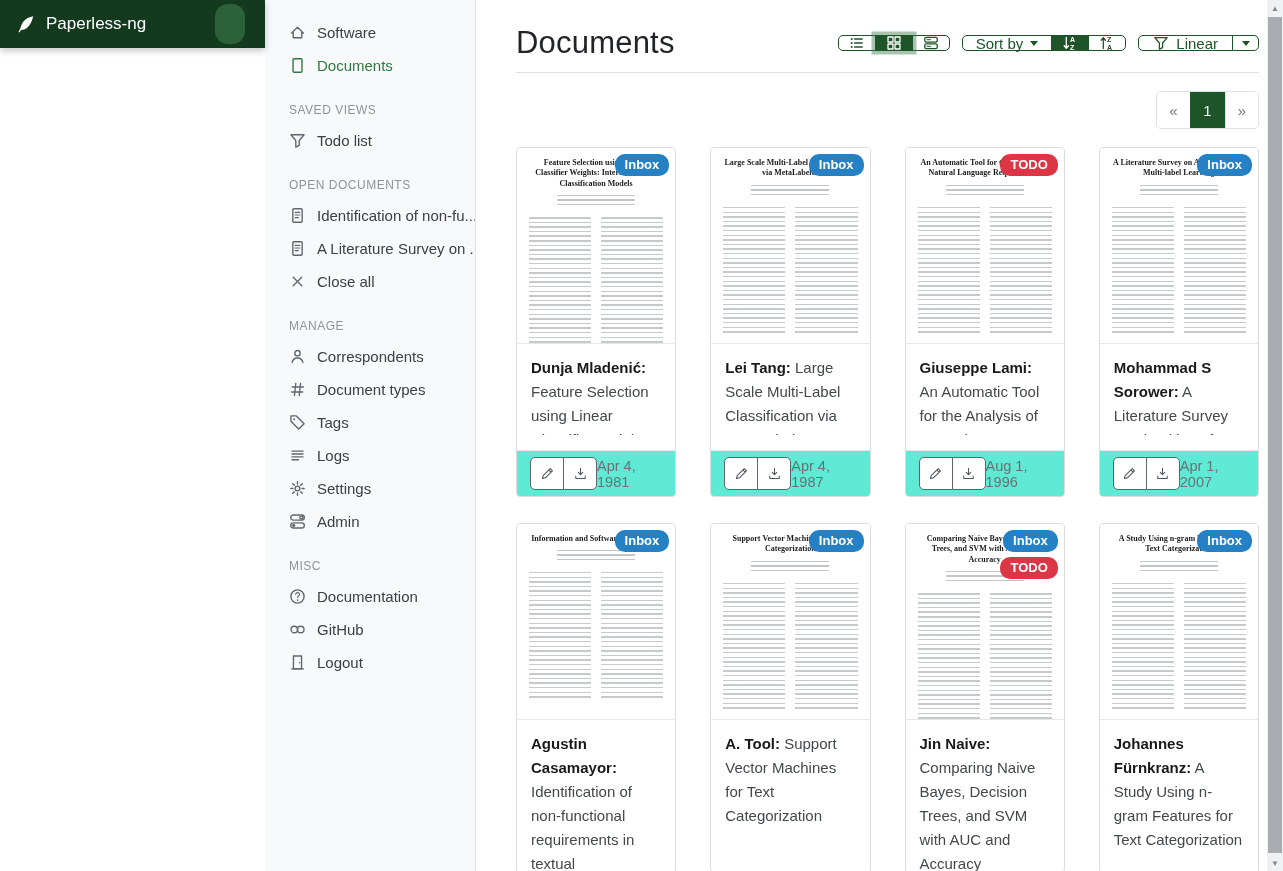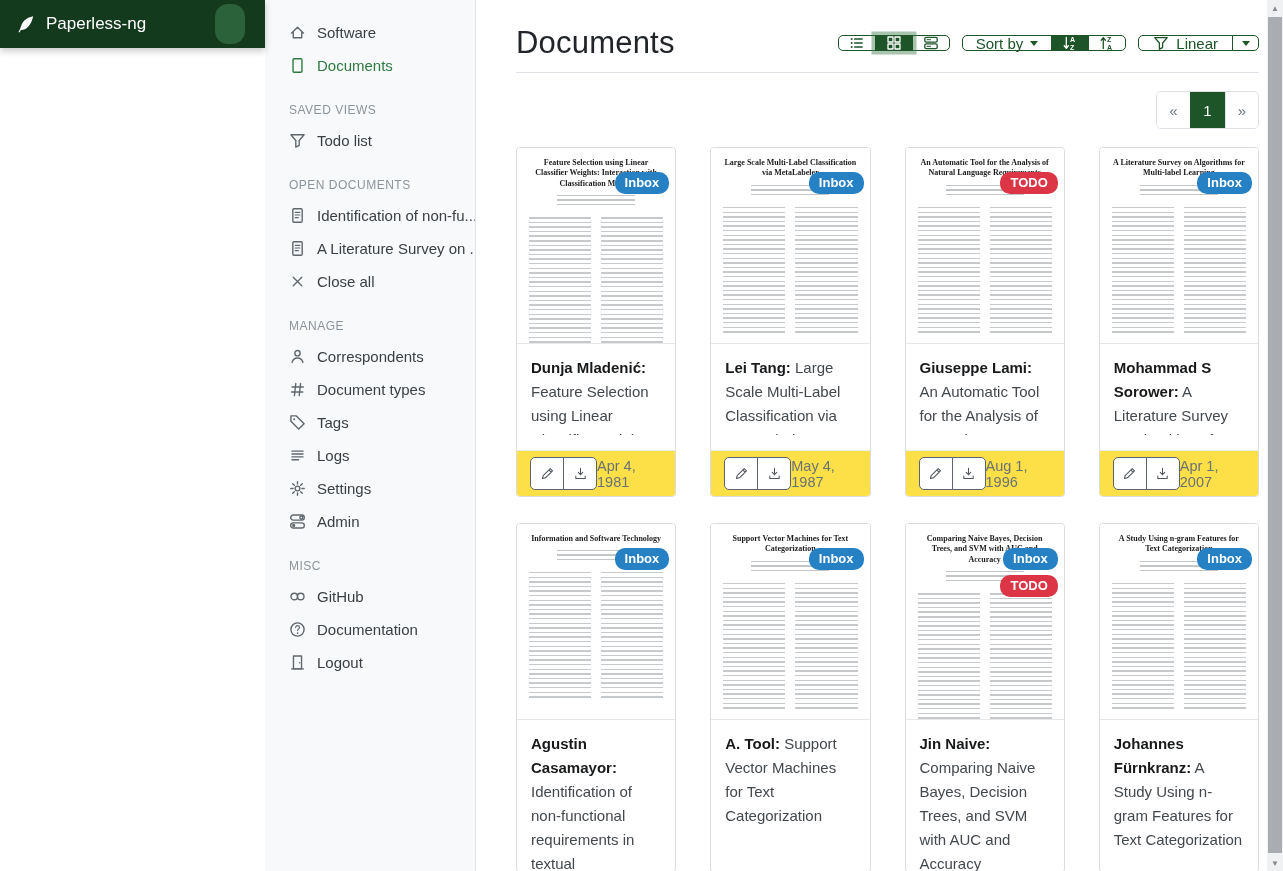--- a/index.html
+++ b/index.html
@@ -61,27 +61,27 @@
   .card { height:350px; border:1px solid #d9dde0; border-radius:4px; background:#fff; display:flex;
     flex-direction:column; position:relative; overflow:hidden; }
   .thumb { height:196px; flex:0 0 196px; border-bottom:1px solid #e5e7e9; padding:10px 12px; overflow:hidden; cursor:pointer; background:#fff; }
   .thumb-title { font-size:8px; font-weight:bold; color:#1c1c1c; text-align:center; line-height:1.3;
     font-family:"Liberation Serif", serif; }
   .thumb-meta { width:58%; margin:6px auto 0; height:13px;
     background:repeating-linear-gradient(to bottom, #c2c6ca 0 1.5px, transparent 1.5px 4.5px); }
   .thumb-cols { display:flex; gap:10px; margin-top:9px; }
   .thumb-col { flex:1; height:128px;
     background:repeating-linear-gradient(to bottom, #c6cacd 0 1.5px, transparent 1.5px 4.6px); }
-  .badges { position:absolute; top:24px; right:6px; display:flex; flex-direction:column; gap:5px; align-items:flex-end; z-index:5; }
+  .badges { position:absolute; top:6px; right:6px; display:flex; flex-direction:column; gap:5px; align-items:flex-end; z-index:5; }
   .badge { padding:3px 10px 4px; border-radius:10px; color:#fff; font-size:13px; font-weight:bold; cursor:pointer; }
   .badge-inbox { background:var(--badge-inbox); }
   .badge-todo { background:var(--badge-todo); }
   .card-body { flex:1; padding:12px 14px; font-size:15px; line-height:24px; color:#43484d; overflow:hidden; cursor:pointer; }
   .correspondent { font-weight:bold; color:#17191b; }
-  .card-footer { flex:0 0 46px; background:#fde047; border-top:1px solid #e8eaec; display:flex;
+  .card-footer { flex:0 0 46px; background:#5eead4; border-top:1px solid #e8eaec; display:flex;
     align-items:center; justify-content:flex-end; padding:0 13px;margin-top:15px; }
   .mini-group { display:flex; }
   .mini-btn { width:34px; height:33px; background:#fff; border:1px solid #5d646b; color:#4d545b;
     display:flex; align-items:center; justify-content:center; cursor:pointer; margin-left:-1px; }
   .mini-btn:first-child { margin-left:0; border-radius:5px 0 0 5px; }
   .mini-btn:last-child { border-radius:0 5px 5px 0; }
   .mini-btn .svg-i { width:15px; height:15px; }
   .doc-date { color:#6b7177; font-size:14.5px; }
 
   
@@ -233,35 +233,35 @@
                 <span>Admin</span>
               </li>
             </ul>
           </div>
           <div>
      <div class="side-head">MISC</div>
      <ul class="side-list">
               <li class="side-item">
                 <span class="icon-wrap" style="display:flex">
                   <svg class="svg-i" viewBox="0 0 16 16" fill="none" stroke="currentColor" stroke-width="1.3" stroke-linecap="round" stroke-linejoin="round">
-                    <circle cx="5" cy="8" r="3.1"></circle>
-                    <circle cx="11" cy="8" r="3.1"></circle>
-                  </svg>
-                </span>
-                <span>GitHub</span>
-              </li>
-              <li class="side-item">
-                <span class="icon-wrap" style="display:flex">
-                  <svg class="svg-i" viewBox="0 0 16 16" fill="none" stroke="currentColor" stroke-width="1.3" stroke-linecap="round" stroke-linejoin="round">
                     <circle cx="8" cy="8" r="6.2"></circle>
                     <path d="M6.2 6.1c.2-1.1 1-1.8 1.9-1.8 1 0 1.8.7 1.8 1.7 0 1.4-1.8 1.5-1.8 3" stroke-width="1.1"></path>
                     <circle cx="8.1" cy="11.4" r=".8" fill="currentColor" stroke="none"></circle>
                   </svg>
                 </span>
                 <span>Documentation</span>
+              </li>
+              <li class="side-item">
+                <span class="icon-wrap" style="display:flex">
+                  <svg class="svg-i" viewBox="0 0 16 16" fill="none" stroke="currentColor" stroke-width="1.3" stroke-linecap="round" stroke-linejoin="round">
+                    <circle cx="5" cy="8" r="3.1"></circle>
+                    <circle cx="11" cy="8" r="3.1"></circle>
+                  </svg>
+                </span>
+                <span>GitHub</span>
               </li>
               <li class="side-item">
                 <span class="icon-wrap" style="display:flex">
                   <svg class="svg-i" viewBox="0 0 16 16" fill="none" stroke="currentColor" stroke-width="1.3" stroke-linecap="round" stroke-linejoin="round">
                     <rect x="4.2" y="1.9" width="7.6" height="12.1"></rect>
                     <path d="M2.4 14h11.2" stroke-width="1.1"></path>
                     <circle cx="10" cy="8.2" r=".7" fill="currentColor" stroke="none"></circle>
                   </svg>
                 </span>
                 <span>Logout</span>
@@ -416,21 +416,21 @@
                   </span>
                 </button>
          <button class="mini-btn">
                   <span class="icon-wrap" style="display:flex">
                     <svg class="svg-i" viewBox="0 0 16 16" fill="none" stroke="currentColor" stroke-width="1.3" stroke-linecap="round" stroke-linejoin="round">
                       <path d="M8 2.4v6.8M8 9.2 5.6 6.8M8 9.2l2.4-2.4M3 10.8v2.6h10v-2.6" stroke-width="1.1"></path>
                     </svg>
                   </span>
                 </button>
        </div>
-       <span class="doc-date">May 4, 1987</span>
+       <span class="doc-date">Apr 4, 1987</span>
      </div>
    </div>
           <div class="card">
      <div class="badges">
               <span class="badge badge-todo">TODO</span>
             </div>
      <div class="thumb">
        <div class="thumb-title">An Automatic Tool for the Analysis of Natural Language Requirements</div>
        <div class="thumb-meta"></div>
        <div class="thumb-cols">

